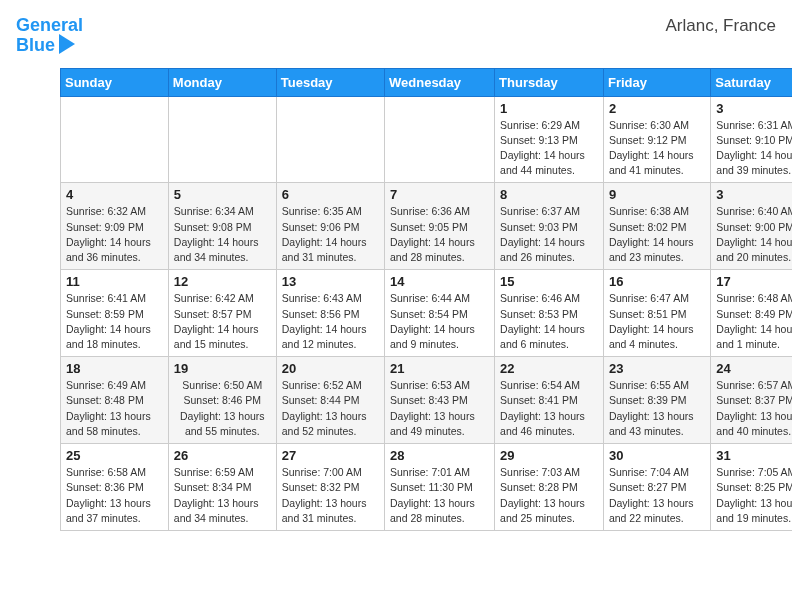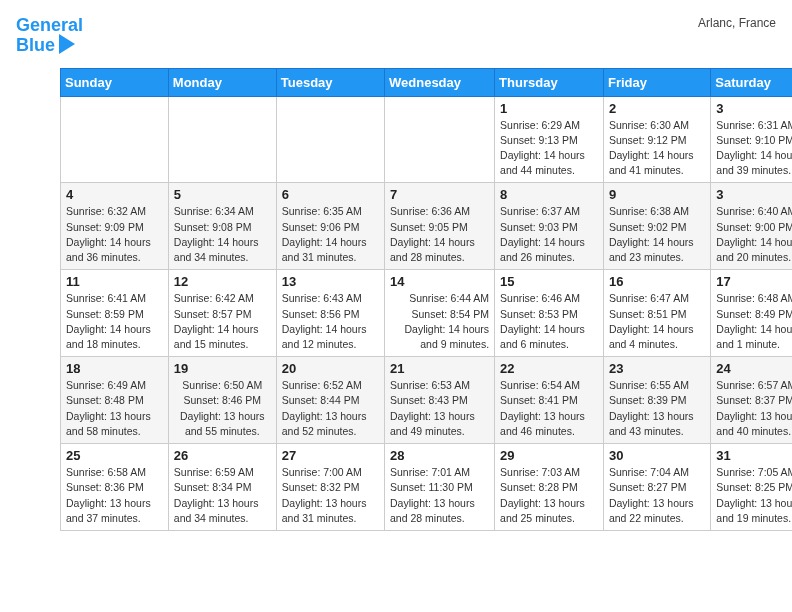--- a/index.html
+++ b/index.html
@@ -40,21 +40,21 @@
     }
     .title-block {
       text-align: right;
     }
     .month-title {
       font-size: 36px;
       font-weight: bold;
       color: #222;
     }
     .location {
-      font-size: 12px;
+      font-size: 17px;
       color: #444;
     }
     table {
       width: 100%;
       border-collapse: collapse;
       font-size: 11px;
       margin-left: 44px;
     }
     thead tr th {
       background-color: #2196F3;
@@ -184,21 +184,21 @@
         <td>
           <span class="day-num">8</span>
           <div class="day-info" style="white-space: pre-line;">Sunrise: 6:37 AM
 Sunset: 9:03 PM
 Daylight: 14 hours
 and 26 minutes.</div>
         </td>
         <td>
           <span class="day-num">9</span>
           <div class="day-info" style="white-space: pre-line;">Sunrise: 6:38 AM
-Sunset: 9:02 PM
+Sunset: 8:02 PM
 Daylight: 14 hours
 and 23 minutes.</div>
         </td>
         <td>
           <span class="day-num">3</span>
           <div class="day-info" style="white-space: pre-line;">Sunrise: 6:40 AM
 Sunset: 9:00 PM
 Daylight: 14 hours
 and 20 minutes.</div>
         </td>
@@ -220,21 +220,21 @@
         </td>
         <td>
           <span class="day-num">13</span>
           <div class="day-info" style="white-space: pre-line;">Sunrise: 6:43 AM
 Sunset: 8:56 PM
 Daylight: 14 hours
 and 12 minutes.</div>
         </td>
         <td>
           <span class="day-num">14</span>
-          <div class="day-info" style="white-space: pre-line; text-align: right;">Sunrise: 6:44 AM
+          <div class="day-info" style="white-space: pre-line;">Sunrise: 6:44 AM
 Sunset: 8:54 PM
 Daylight: 14 hours
 and 9 minutes.</div>
         </td>
         <td>
           <span class="day-num">15</span>
           <div class="day-info" style="white-space: pre-line;">Sunrise: 6:46 AM
 Sunset: 8:53 PM
 Daylight: 14 hours
 and 6 minutes.</div>

